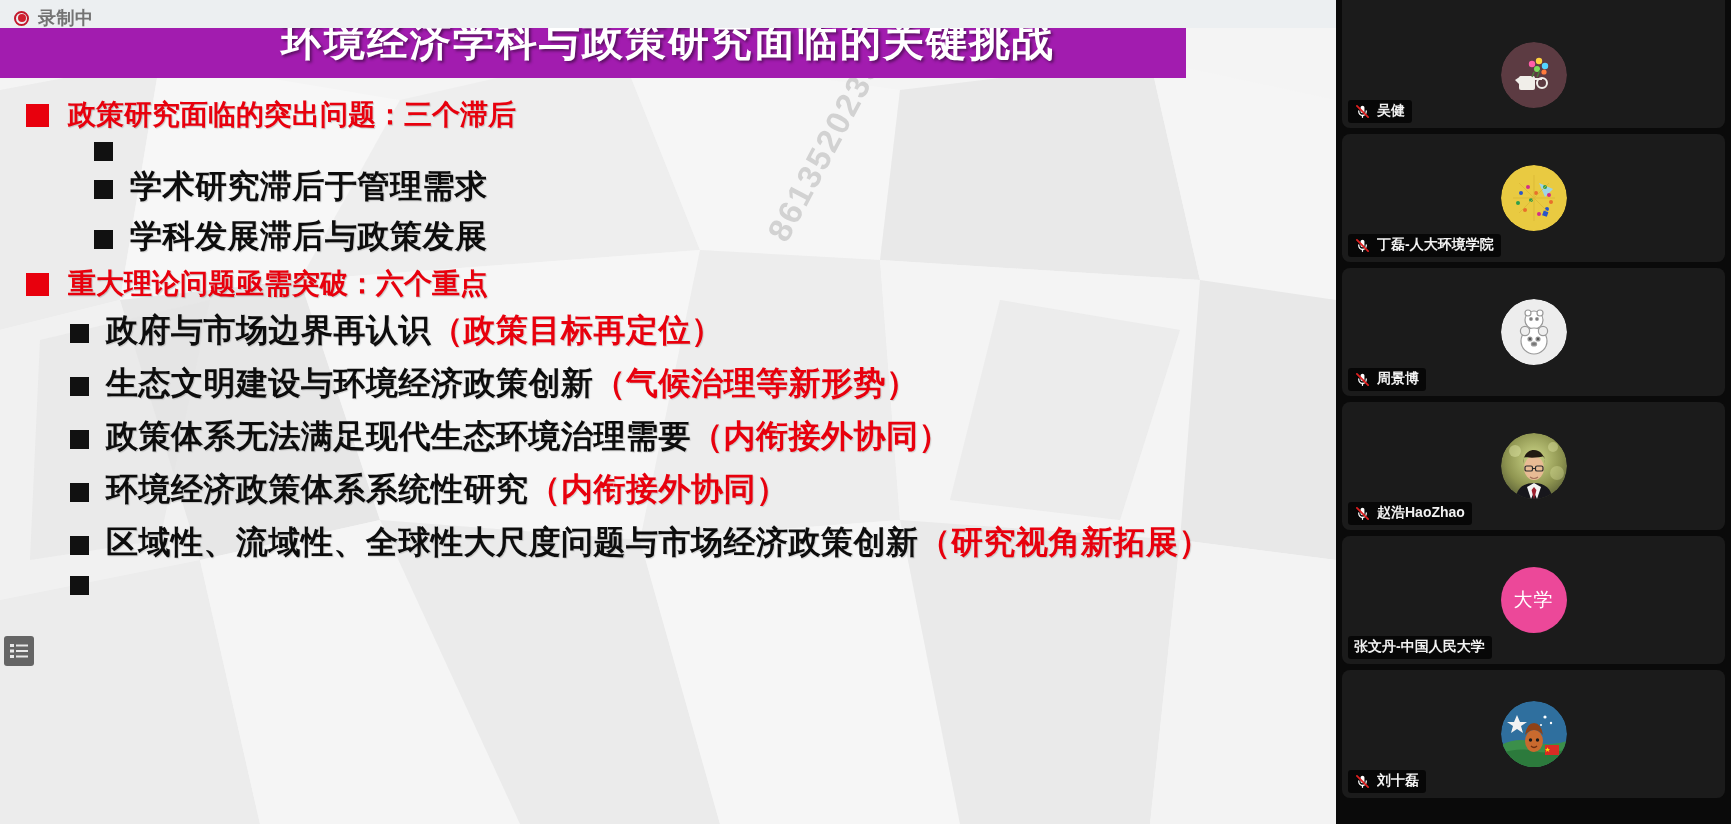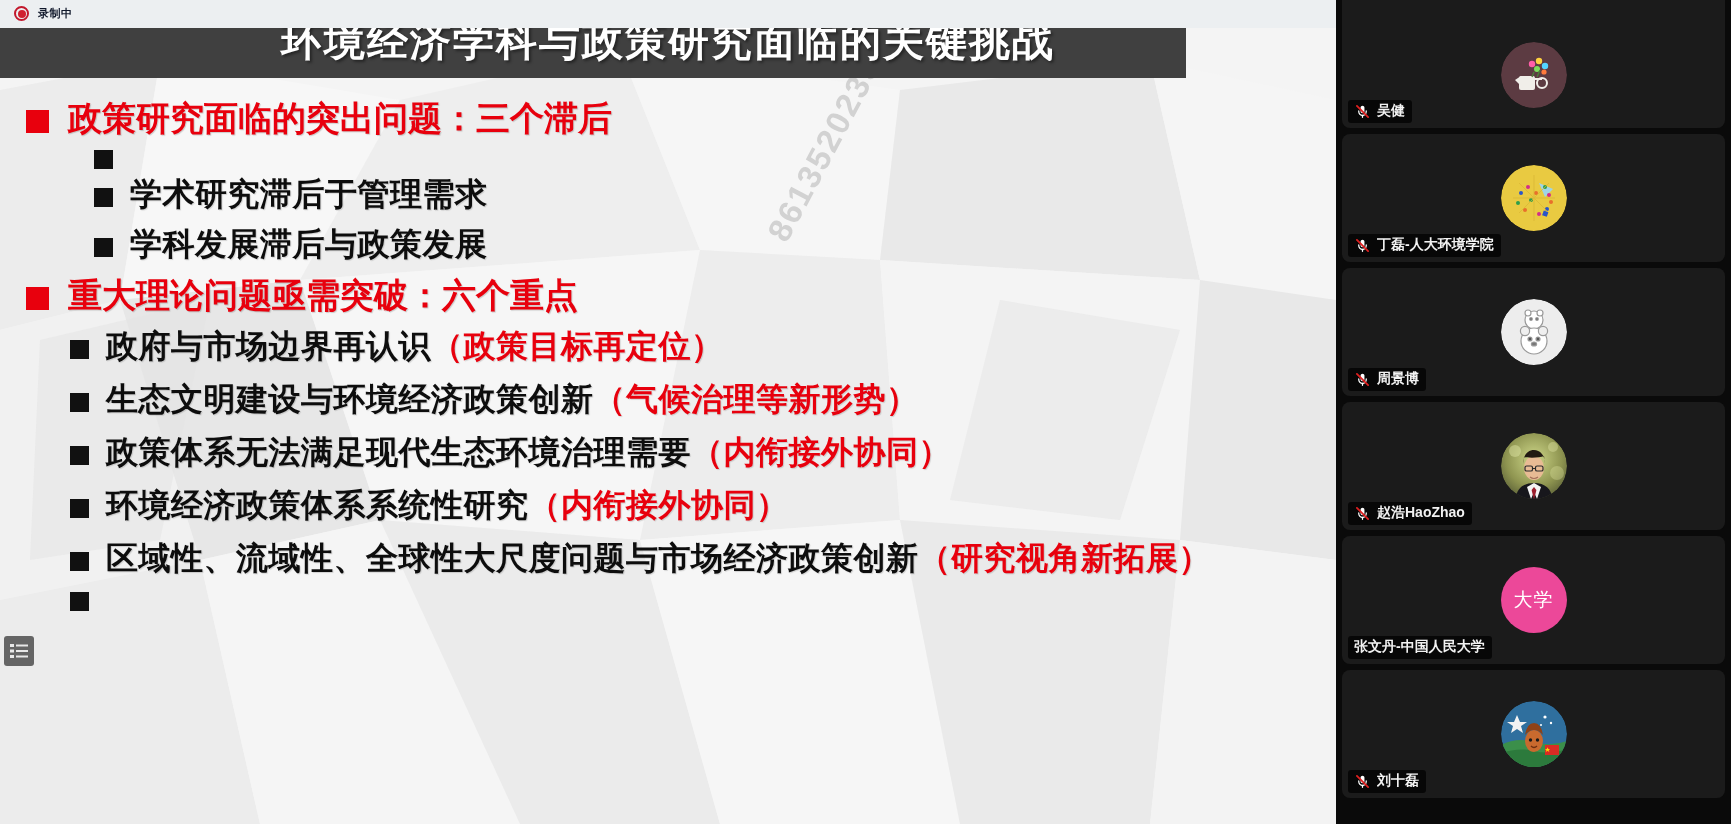--- a/index.html
+++ b/index.html
@@ -37,29 +37,29 @@
   }
   .rec-dot {
     width: 15px; height: 15px; border-radius: 50%;
     border: 2px solid #c2182c; background: transparent;
     display: flex; align-items: center; justify-content: center;
   }
   .rec-dot i {
     width: 8px; height: 8px; border-radius: 50%; background: #d0202f; display:block;
   }
   #rec-label {
-    font-size: 11px; color: #0f172a; font-weight: 700;
+    font-size: 18px; color: #737373; font-weight: 700;
     letter-spacing: .5px;
   }
 
   
   #title-banner {
     position: absolute; left: 0; top: 4px;
     width: 1186px; height: 74px;
-    background: #404040;
+    background: #a21caf;
     z-index: 5;
     display: flex; align-items: center; justify-content: center;
   }
   #slide-title {
     color: #ffffff;
     font-size: 41px;
     font-weight: 700;
     letter-spacing: 2px;
     text-shadow: 2px 2px 3px rgba(0,0,0,.45);
     white-space: nowrap;
@@ -97,21 +97,21 @@
     margin-bottom: 6px;
   }
   .lvl1 .sq {
     width: 23px; height: 23px;
     background: #e8000d;
     flex: 0 0 auto;
     position: relative; top: 3px;
   }
   .lvl1 .txt {
     color: #e8000d;
-    font-size: 34px;
+    font-size: 28px;
     font-weight: 700;
     letter-spacing: 0px;
     white-space: nowrap;
     text-shadow: 1px 1px 1px rgba(0,0,0,.18);
   }
 
   .lvl2 {
     display: flex; align-items: baseline;
     gap: 17px;
     margin: 0 0 6px 68px;

